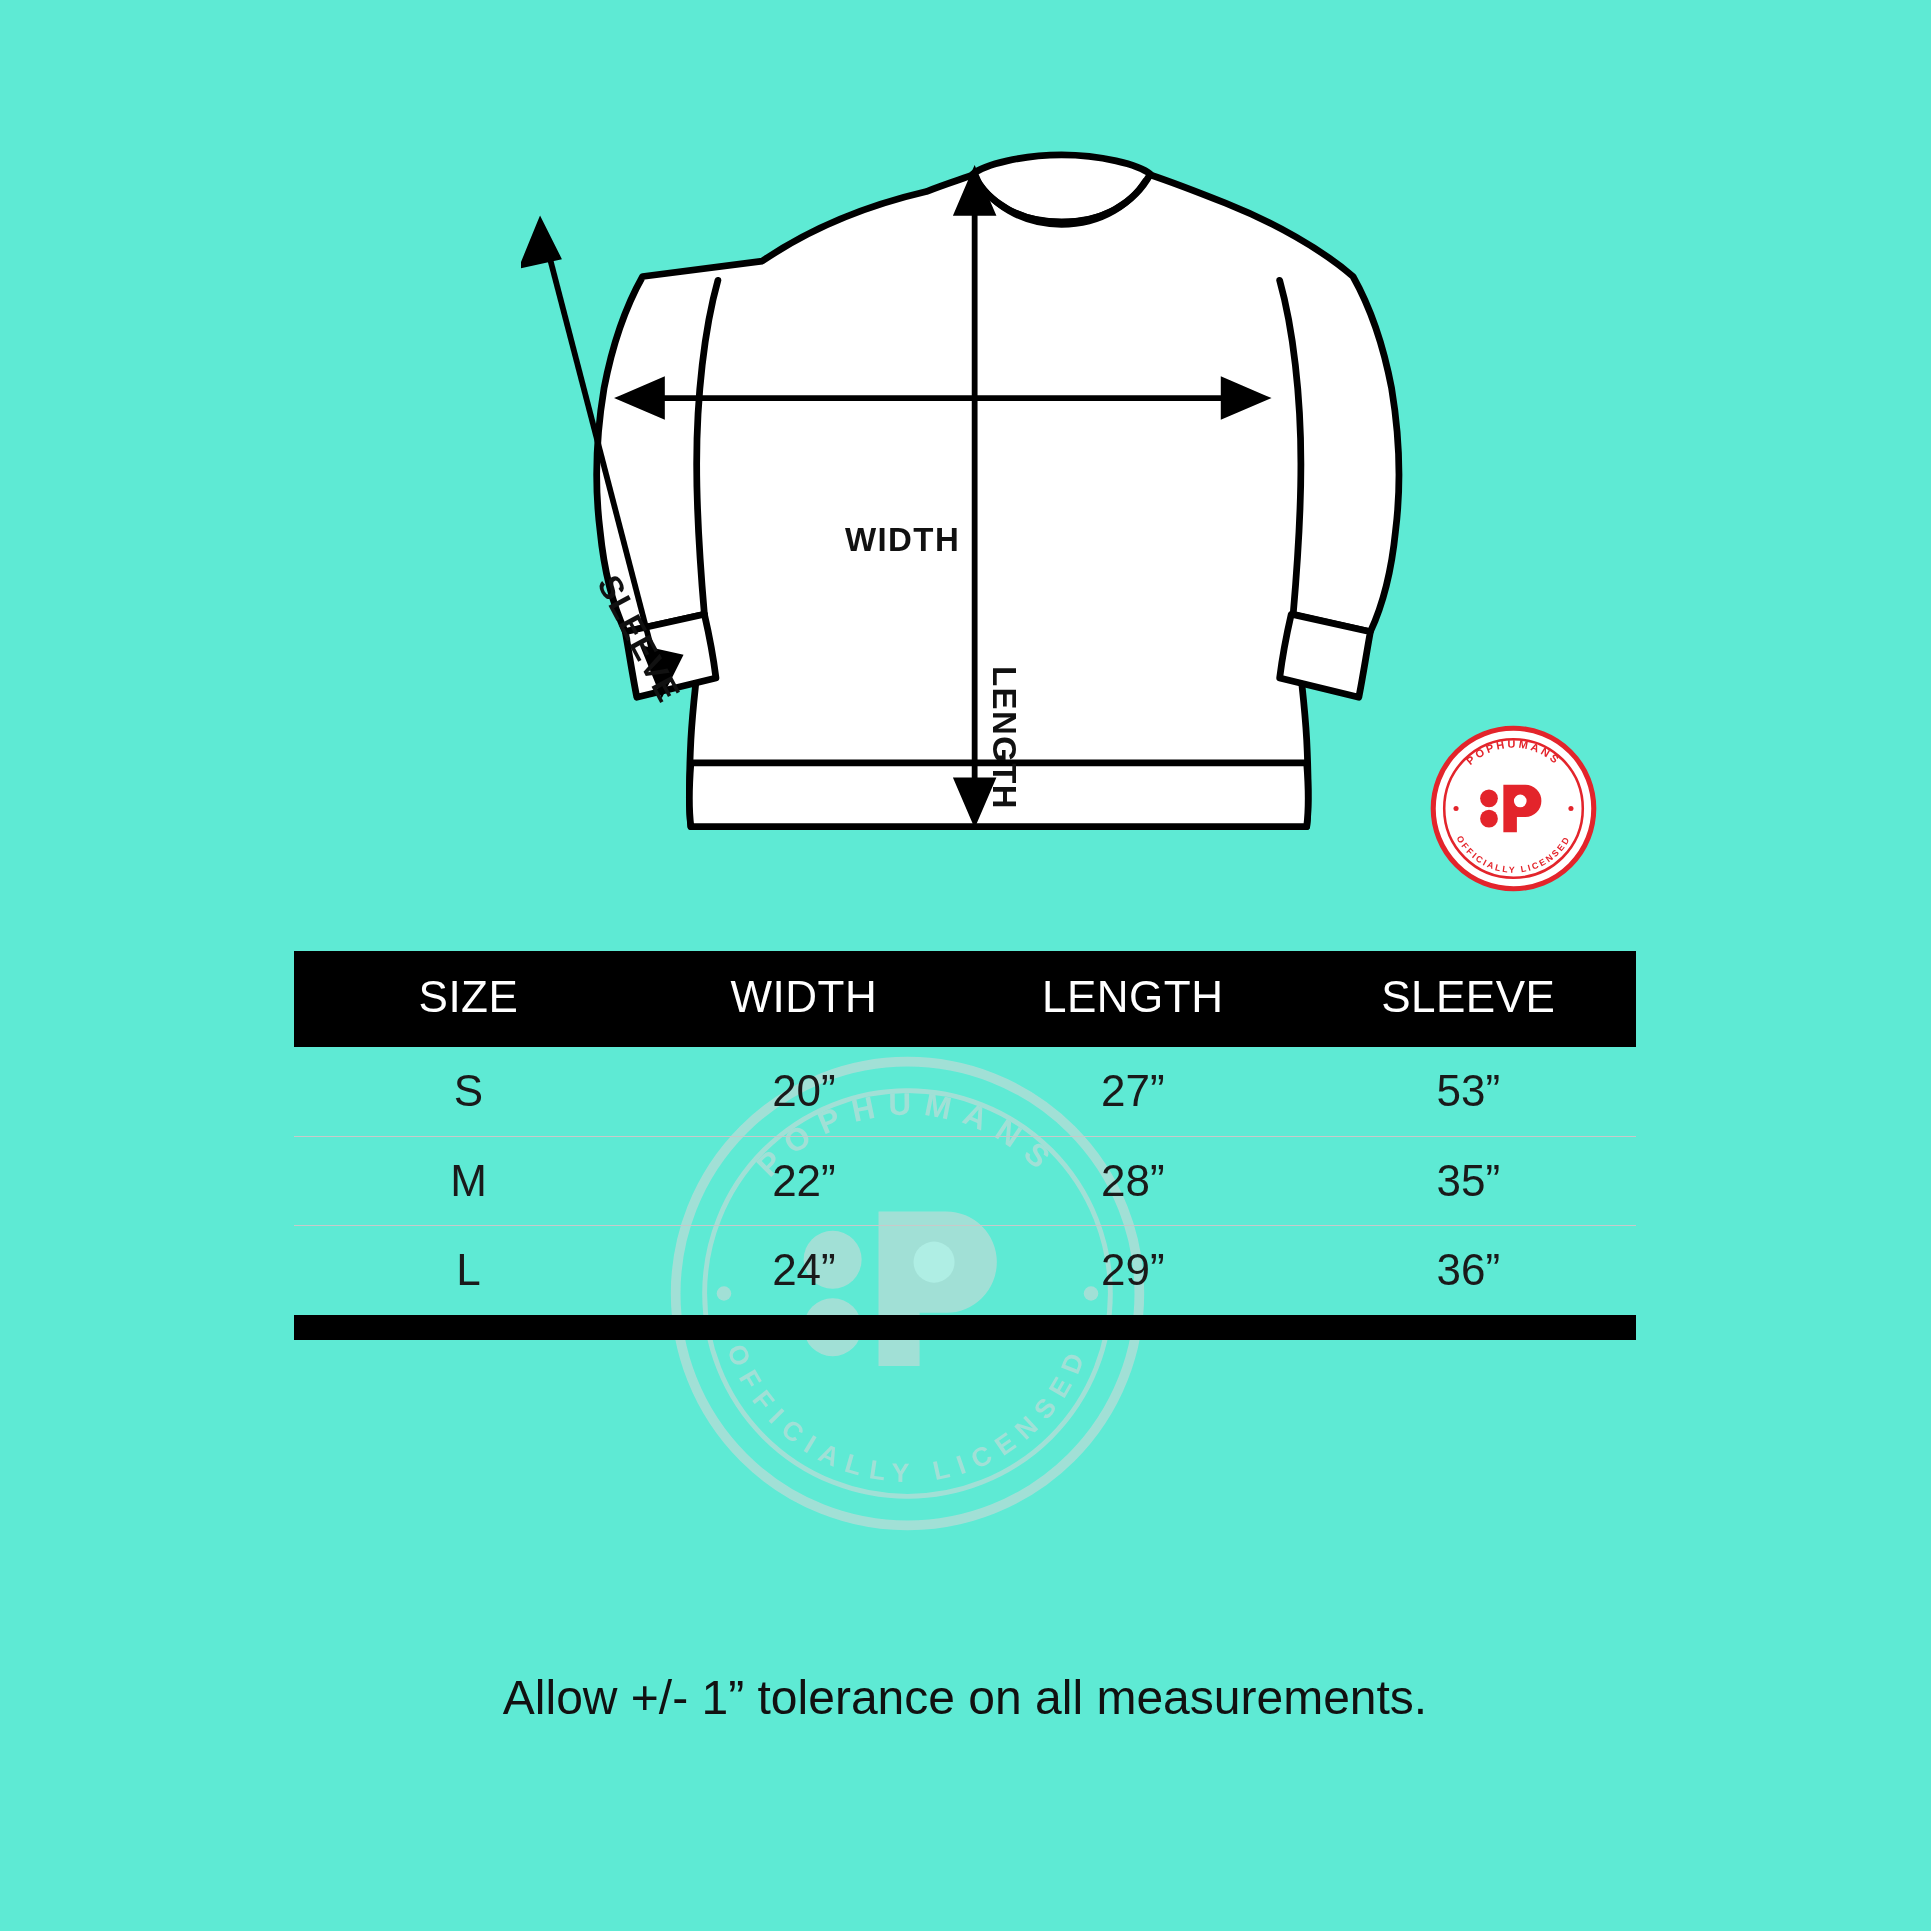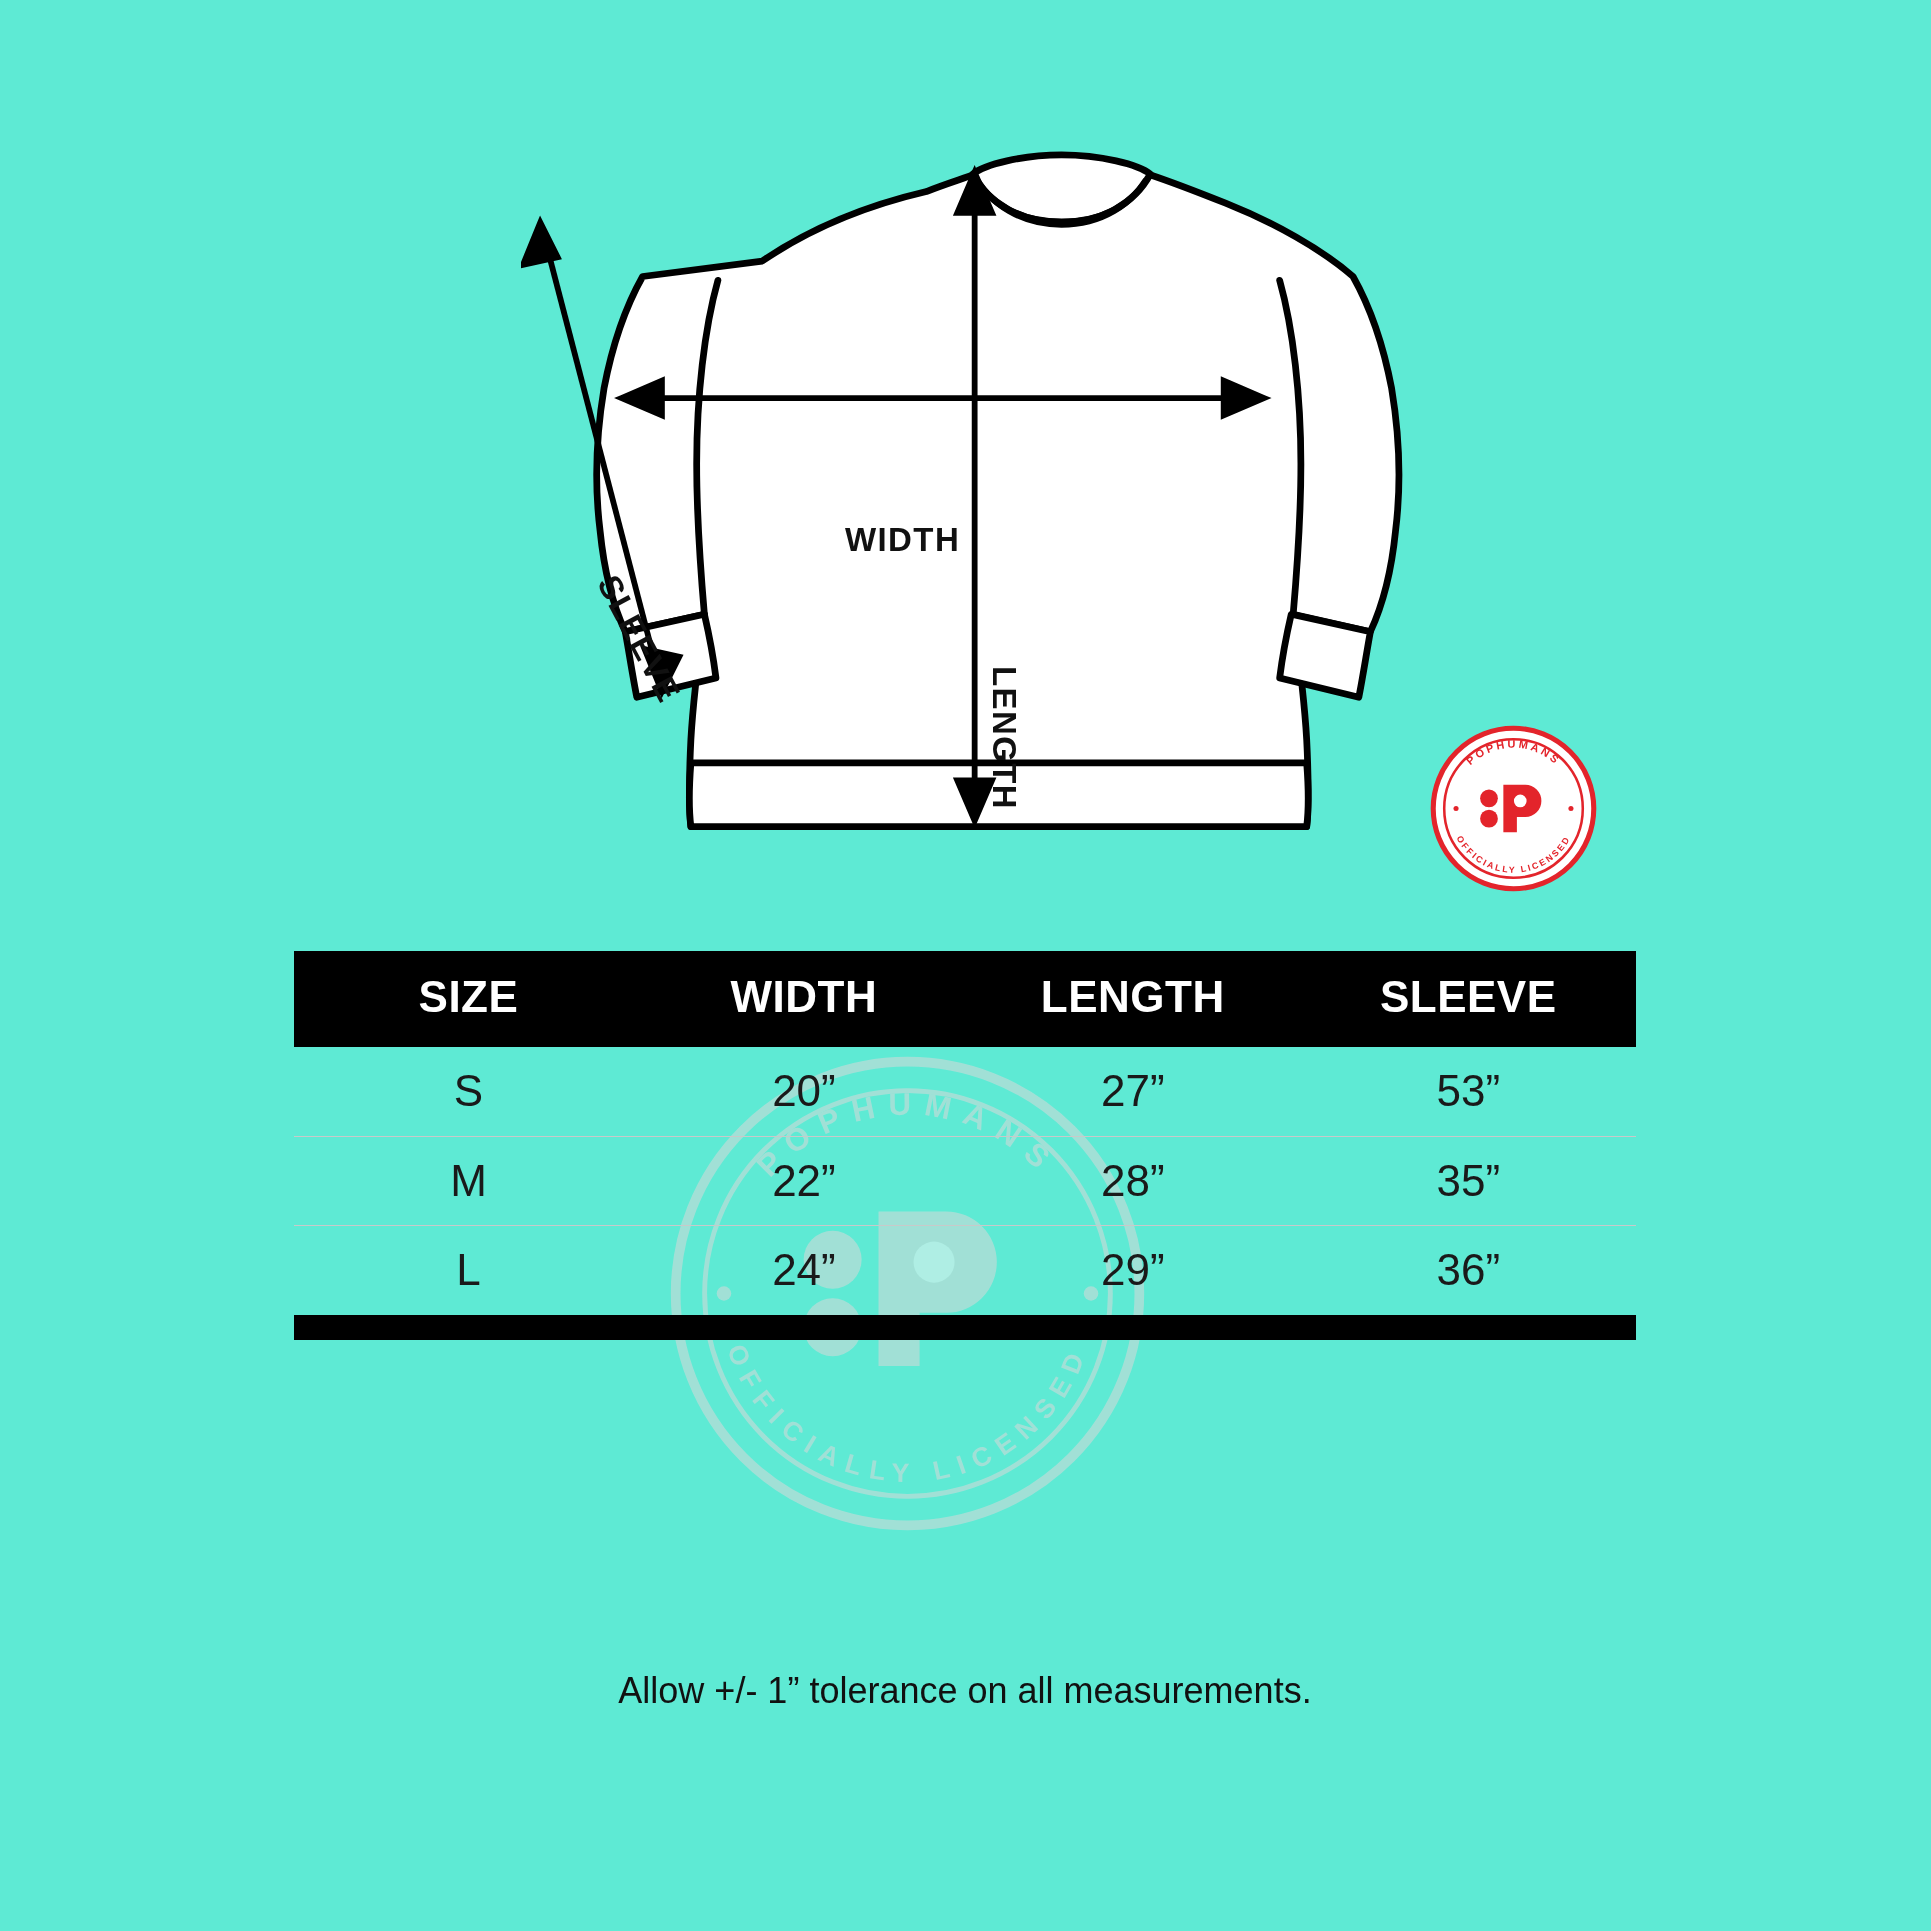--- a/index.html
+++ b/index.html
@@ -92,21 +92,21 @@
   table.size-table {
     width: 100%;
     border-collapse: collapse;
     position: relative;
     z-index: 2;
   }
   table.size-table thead th {
     background: #000;
     color: #fff;
     font-size: 44px;
-    font-weight: bold;
+    font-weight: normal;
     padding: 21px 0 25px 0;
     letter-spacing: 0.5px;
   }
   table.size-table tbody td {
     font-size: 44px;
     color: #1a1a1a;
     text-align: center;
     padding: 19.3px 0 19.3px 0;
     border-bottom: 1.9px solid #c9c9c9;
     background: transparent;
@@ -124,21 +124,21 @@
     background: #000;
     position: relative;
     z-index: 2;
   }
   .tolerance-note {
     position: absolute;
     left: 294px;
     top: 1670px;
     width: 1342px;
     text-align: center;
-    font-size: 36px;
+    font-size: 48px;
     color: #111;
   }
 </style>
 </head>
 <body>
 
 <div class="page">
 
   <div class="garment-area">
 

